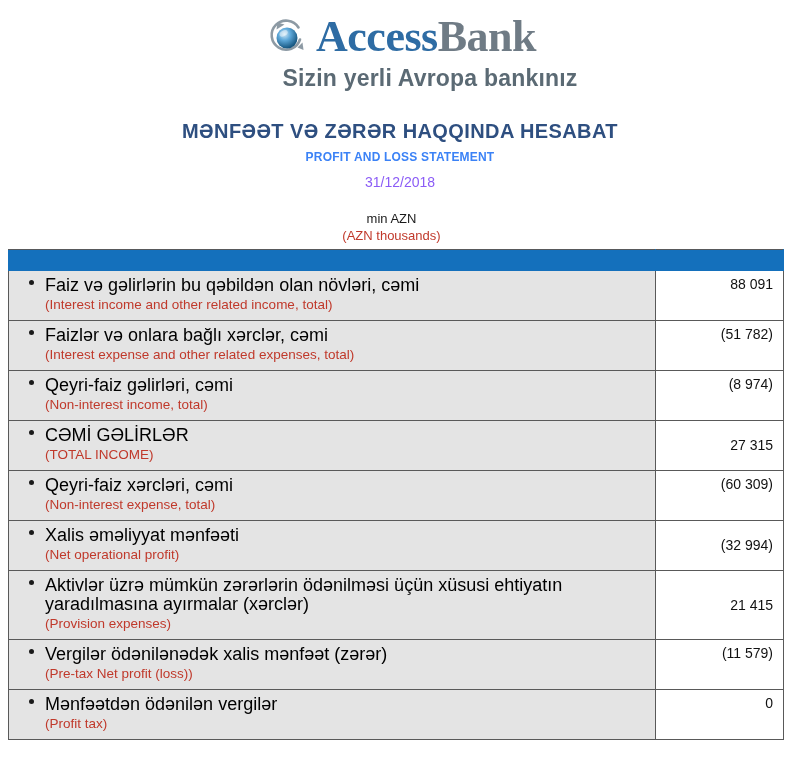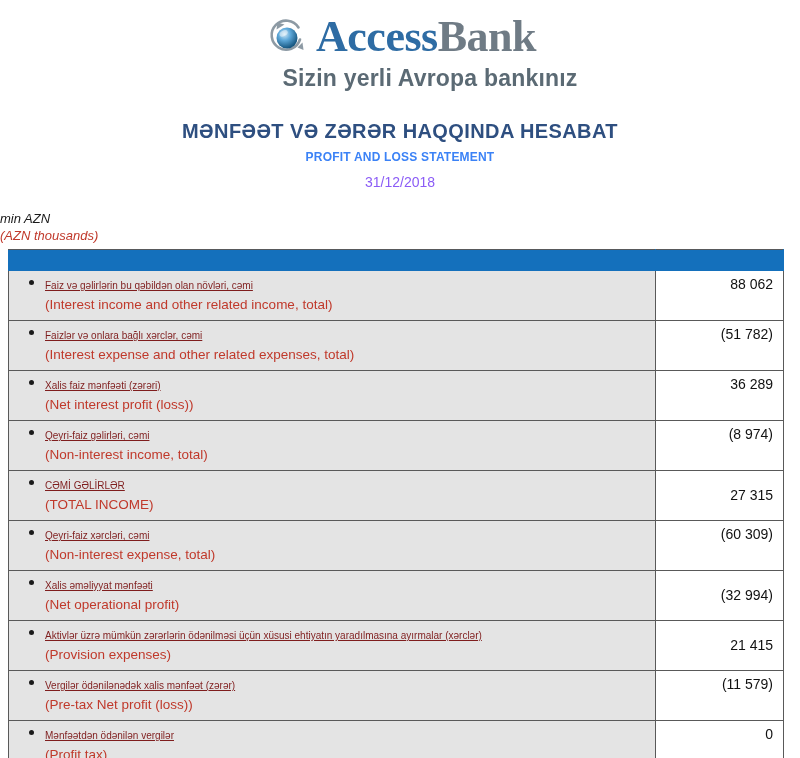--- a/index.html
+++ b/index.html
@@ -79,25 +79,24 @@
   }
   .title-date {
     font-size: 14px;
     color: #8b5cf6;
     line-height: 20px;
     margin-top: 3px;
   }
 
   
   .currency-note {
-    text-align: left;
+    text-align: center;
     padding-right: 17px;
     margin-top: 18px;
     line-height: 17px;
-    font-style: italic;
   }
   .cur-az {
     font-size: 13px;
     color: #1a1a1a;
   }
   .cur-en {
     font-size: 13px;
     color: #c0392b;
   }
 
@@ -143,24 +142,23 @@
   .bullet {
     position: absolute;
     left: 20px;
     top: 9px;
     width: 5px;
     height: 5px;
     background: #1a1a1a;
     border-radius: 50%;
   }
   .line-az {
-    font-size: 10px;
-    color: #7f1d1d;
+    font-size: 18px;
+    color: #000000;
     line-height: 19px;
-    text-decoration: underline;
   }
   .line-en {
     font-size: 13.5px;
     color: #c0392b;
     line-height: 19px;
   }
 </style>
 </head>
 <body>
 
@@ -209,41 +207,33 @@
     <tr class="header-row">
       <td></td>
       <td></td>
     </tr>
   <tr>
         <td class="label-cell">
           <span class="bullet"></span>
           <div class="line-az">Faiz və gəlirlərin bu qəbildən olan növləri, cəmi</div>
           <div class="line-en">(Interest income and other related income, total)</div>
         </td>
-        <td class="value-cell">88 062</td>
+        <td class="value-cell">88 091</td>
       </tr>
       <tr>
         <td class="label-cell">
           <span class="bullet"></span>
           <div class="line-az">Faizlər və onlara bağlı xərclər, cəmi</div>
           <div class="line-en">(Interest expense and other related expenses, total)</div>
         </td>
         <td class="value-cell">(51 782)</td>
       </tr>
       <tr>
         <td class="label-cell">
           <span class="bullet"></span>
-          <div class="line-az">Xalis faiz mənfəəti (zərəri)</div>
-          <div class="line-en">(Net interest profit (loss))</div>
-        </td>
-        <td class="value-cell">36 289</td>
-      </tr>
-      <tr>
-        <td class="label-cell">
-          <span class="bullet"></span>
           <div class="line-az">Qeyri-faiz gəlirləri, cəmi</div>
           <div class="line-en">(Non-interest income, total)</div>
         </td>
         <td class="value-cell">(8 974)</td>
       </tr>
       <tr class="v-middle">
         <td class="label-cell">
           <span class="bullet"></span>
           <div class="line-az">CƏMİ GƏLİRLƏR</div>
           <div class="line-en">(TOTAL INCOME)</div>

